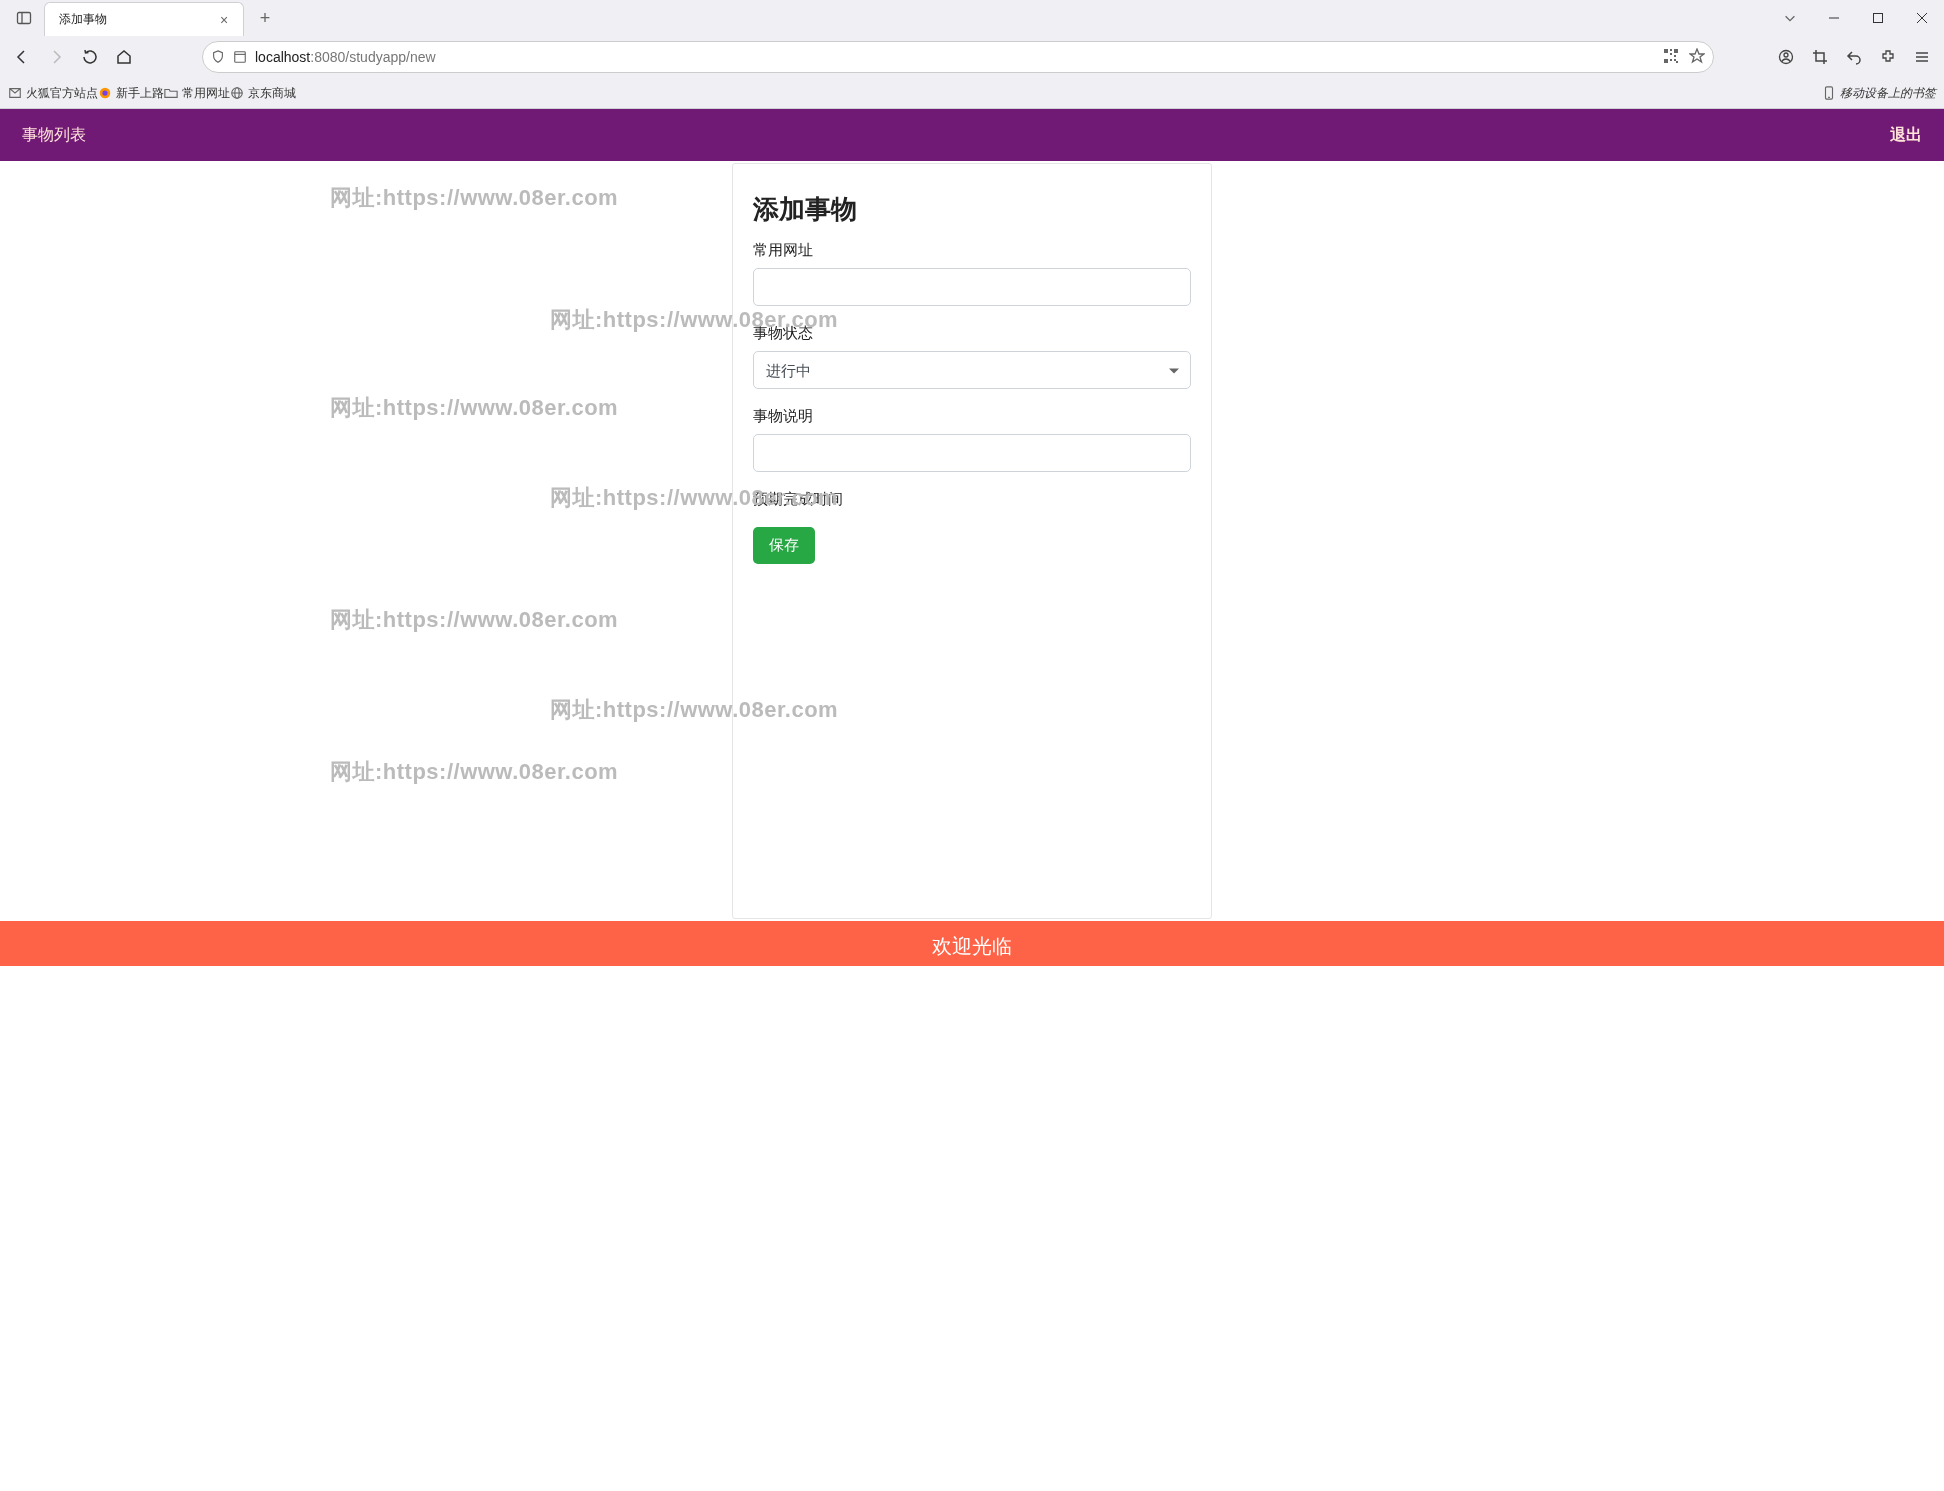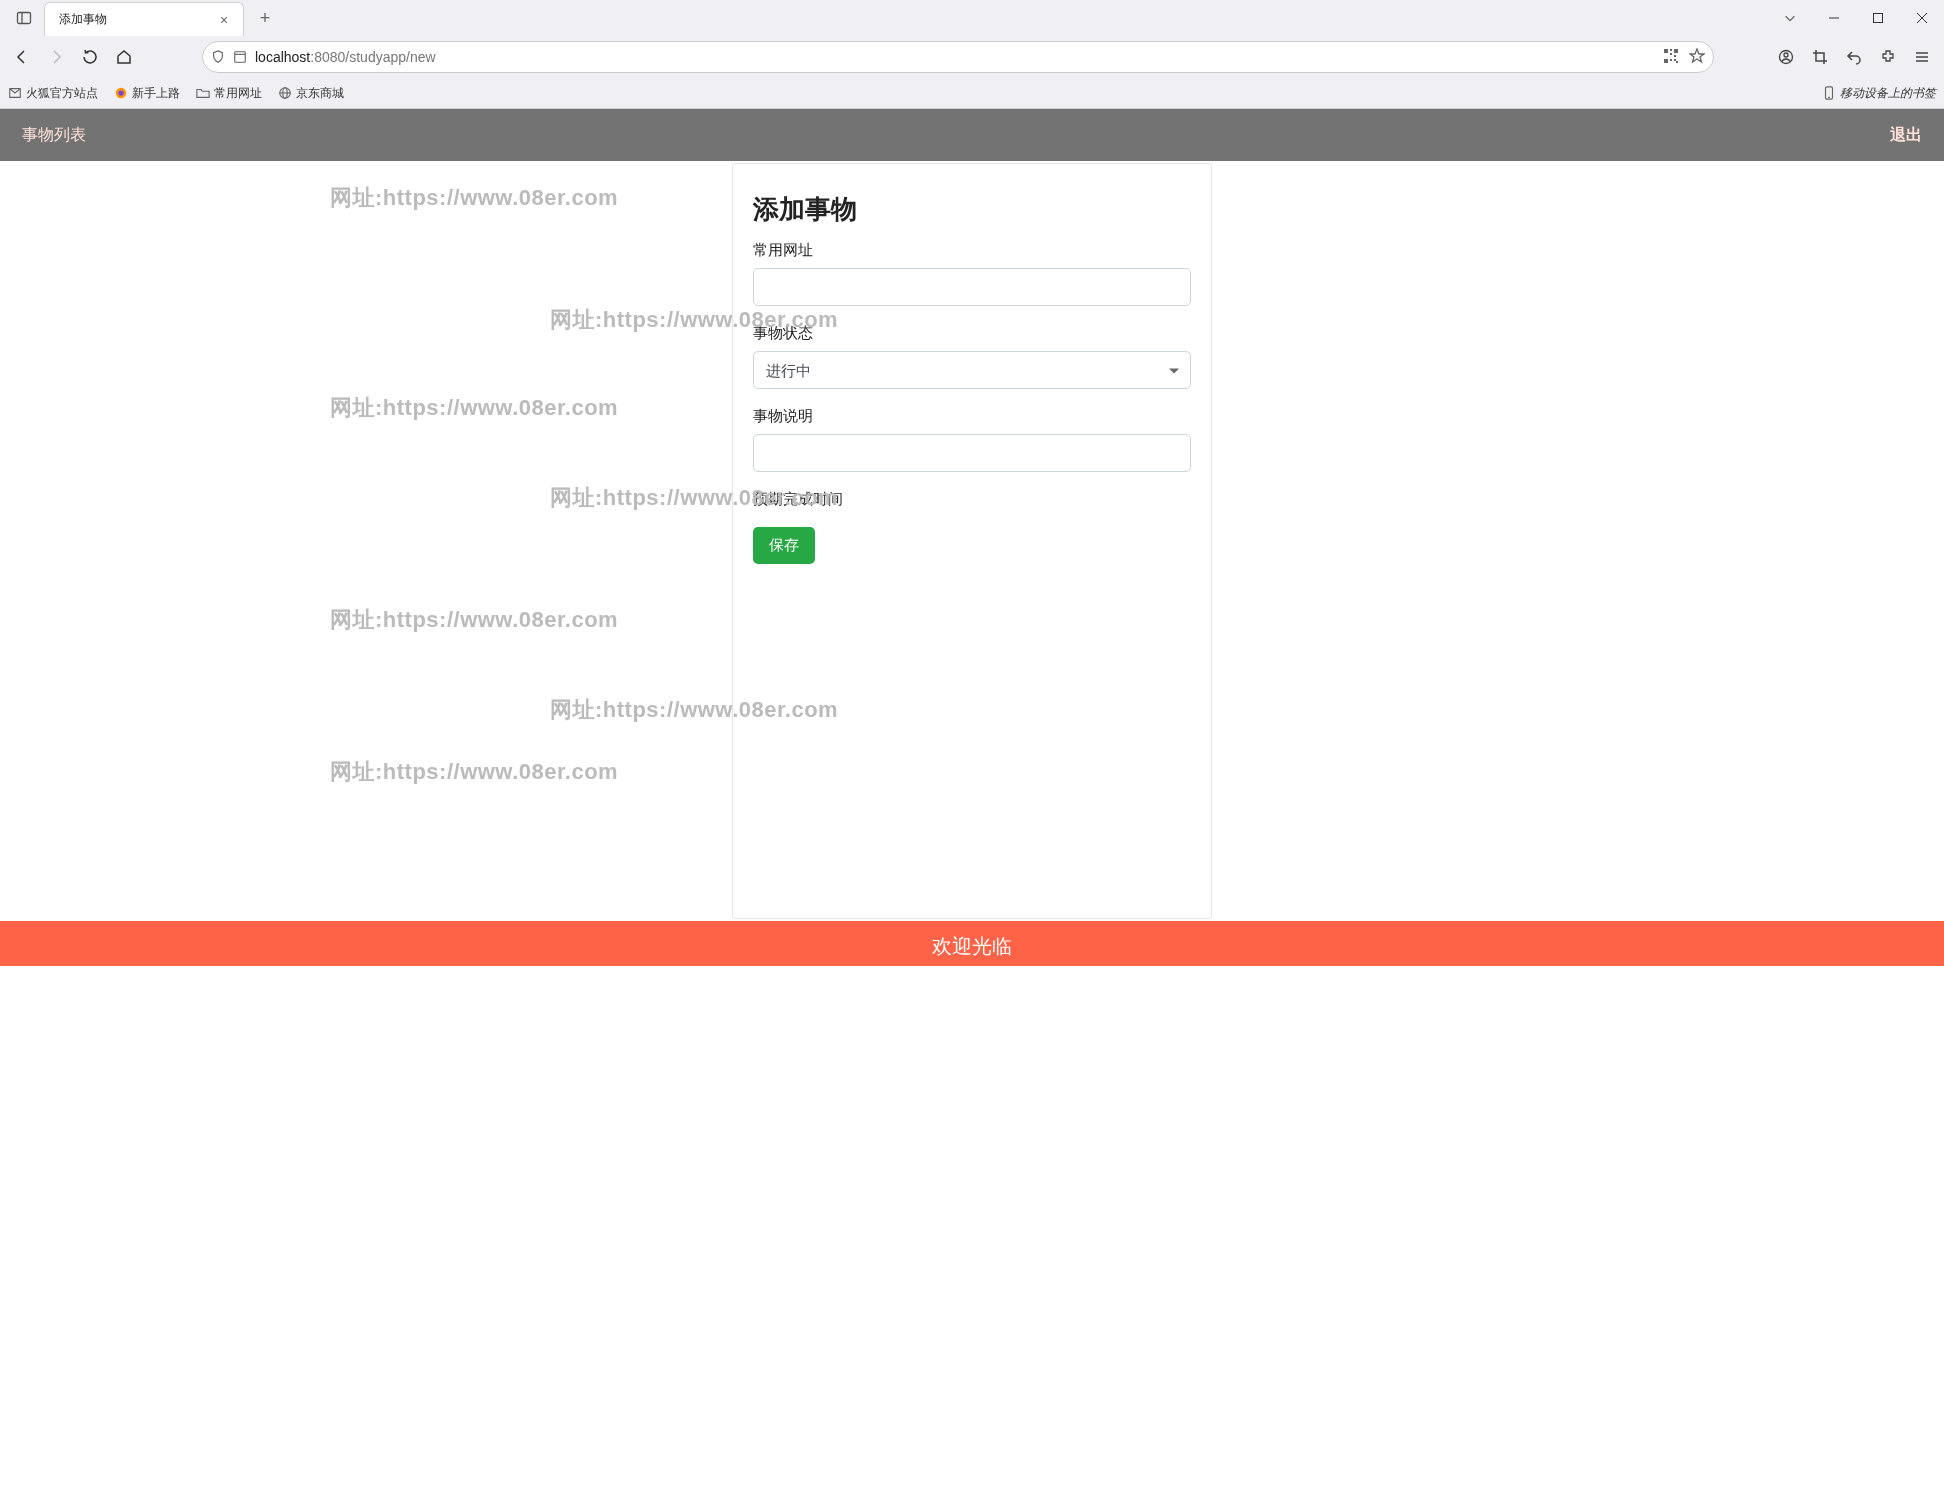--- a/index.html
+++ b/index.html
@@ -22,28 +22,28 @@
     .navbar { display: flex; align-items: center; height: 42px; padding: 0 6px; gap: 2px; }
     .nav-btn { width: 32px; height: 32px; display: flex; align-items: center; justify-content: center; border-radius: 4px; color: #444; }
     .nav-btn.disabled { color: #aaa; }
     .address-wrap { flex: 1; display: flex; align-items: center; background: #fff; border: 1px solid #ccc; border-radius: 16px; height: 32px; margin: 0 50px 0 60px; padding: 0 8px; gap: 8px; }
     .shield-icon, .lock-icon { color: #666; display: flex; align-items: center; }
     .url { flex: 1; font-size: 14px; color: #777; }
     .url-host { color: #222; }
     .addr-right { display: flex; align-items: center; gap: 10px; color: #666; }
     .nav-right { display: flex; align-items: center; gap: 2px; margin-left: 4px; }
     
-    .bookmarks { display: flex; align-items: center; height: 30px; padding: 0 8px; gap: 16px; font-size: 12px; color: #333; }
+    .bookmarks { display: flex; align-items: center; height: 30px; padding: 0 8px; gap: 0; font-size: 12px; color: #333; }
     .bm-item { display: flex; align-items: center; gap: 4px; }
     .bm-item svg { width: 14px; height: 14px; }
     .bm-right { margin-left: auto; display: flex; align-items: center; gap: 4px; font-style: italic; }
     
     
     .page { position: relative; }
-    .top-bar { background: #737373; color: #fff; height: 52px; display: flex; align-items: center; padding: 0 22px; font-size: 16px; }
+    .top-bar { background: #701a75; color: #fff; height: 52px; display: flex; align-items: center; padding: 0 22px; font-size: 16px; }
     .top-bar .logout { margin-left: auto; font-weight: bold; }
     .top-bar a { color: #ffe2da; }
     
     .content { display: flex; justify-content: center; padding: 2px; min-height: 760px; position: relative; border-radius: 26px; }
     .form-card { width: 480px; border: 1px solid #e5e5e5; border-radius: 3px; padding: 20px 20px 24px; margin-top: 0; }
     .form-title { font-size: 26px; font-weight: 700; color: #222; margin: 8px 0 14px; }
     .form-group { margin-bottom: 18px; }
     .form-label { display: block; font-size: 15px; color: #222; margin-bottom: 8px; font-weight: 500; }
     .form-control { width: 100%; height: 38px; border: 1px solid #ced4da; border-radius: 5px; padding: 0 12px; font-size: 15px; background: #fff; color: #495057; }
     .form-select { width: 100%; height: 38px; border: 1px solid #ced4da; border-radius: 5px; padding: 0 30px 0 12px; font-size: 15px; background: #fff; color: #495057; appearance: none; position: relative; }

